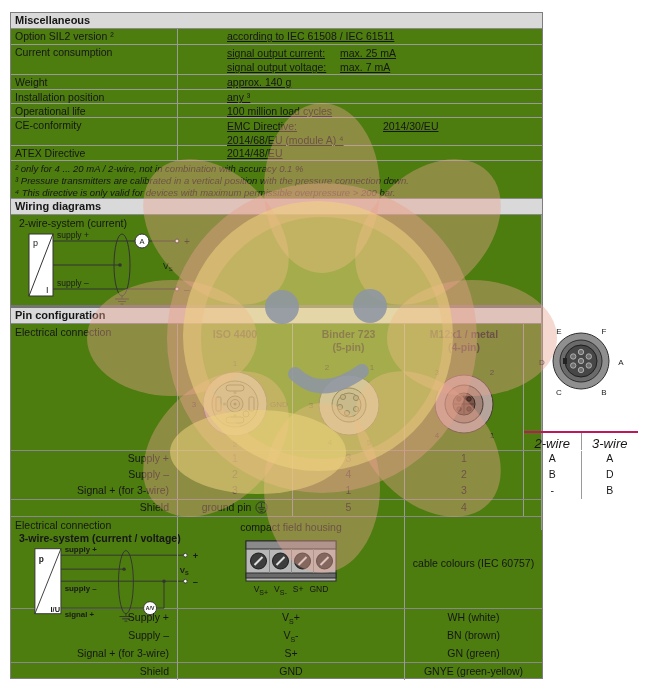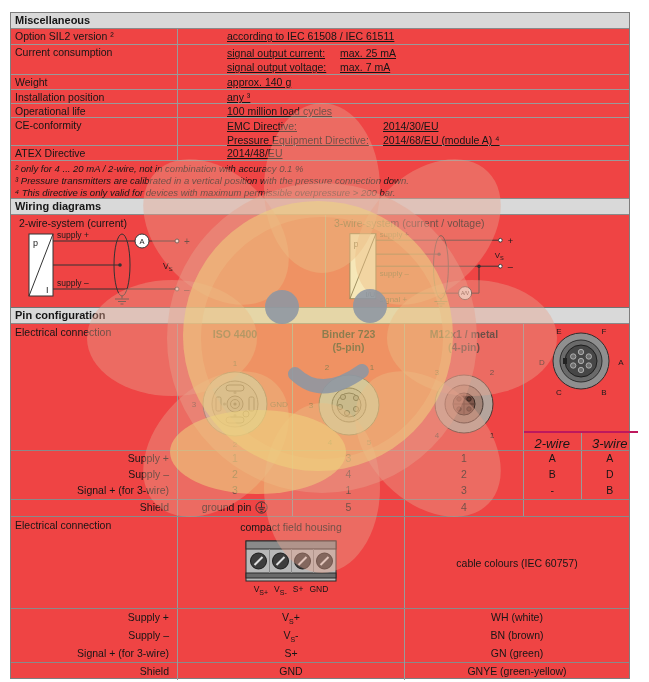--- a/index.html
+++ b/index.html
@@ -1,33 +1,33 @@
 <!DOCTYPE html>
 <html><head>
 <meta charset="utf-8">
 <style>
   * { box-sizing: border-box; margin: 0; padding: 0; }
   html,body { background:#fff; }
   body { font-family:"Liberation Sans","DejaVu Sans",sans-serif; color:#161616; }
   .page { position:relative; width:649px; height:682px; background:#fff; overflow:hidden; }
-  .frame { position:absolute; left:10px; top:12px; width:620px; height:667px;
-           border:1px solid #7e7e7e; background:#ef4444; }
+  .frame { position:absolute; left:10px; top:12px; width:533px; height:667px;
+           border:1px solid #7e7e7e; background:#4d7c0f; }
   .hdr { height:16px; background:#d9d9d9; border-bottom:1px solid #8a8a8a;
          font-weight:bold; font-size:11px; padding:1px 0 0 4px; }
   .row { display:flex; border-bottom:1px solid #9a9a9a; font-size:10.5px;gap:44px; }
   .h16{height:16px}.h30{height:30px}.h15{height:15px}.h14{height:14px}.h28{height:28px}
   .lbl { flex:0 0 167px; border-right:1px solid #9a9a9a; padding:1px 0 0 4px; }
   .val { flex:1; padding:1px 0 0 5px; line-height:13px;text-decoration:underline; }
   .pg { display:grid; grid-template-columns:113px auto; line-height:14px; }
   .pg.wide { grid-template-columns:156px auto; }
   .fnotes { height:38px; border-bottom:1px solid #8a8a8a; font-style:italic;
             font-size:9.5px; line-height:12px; padding:2px 0 0 4px; }
-  .wrow { display:flex; height:93px; border-bottom:1px solid #737373; }
+  .wrow { display:flex; height:93px; border-bottom:3px solid #737373;flex-direction:column; }
   .wcell { flex:0 0 315px; border-right:1px solid #9a9a9a; padding:2px 0 0 8px; }
-  .wcell.last { flex:1; border-right:none; }
+  .wcell.last { flex:1; border-right:none;font-weight:bold; }
   .wtitle { font-size:10.5px; height:13px; }
   svg.wd { display:block; }
   svg text { font-family:"Liberation Sans","DejaVu Sans",sans-serif; fill:#1a1a1a; }
   .phead { display:flex; height:127px; border-bottom:1px solid #8a8a8a; }
   .pc { border-right:1px solid #9a9a9a; display:flex; flex-direction:column; align-items:center; }
   .pc0 { flex:0 0 167px; align-items:flex-start; padding:2px 0 0 4px; font-size:10.5px; }
   .pc1 { flex:0 0 115px; } .pc2 { flex:0 0 112px; } .pc3 { flex:0 0 119px; }
   .pc4 { flex:0 0 114px; border-right:none; }
   .chead { height:30px; text-align:center; font-size:10.5px; line-height:13px; padding-top:4px;font-weight:bold; }
   .wirehdr { margin-top:auto; width:100%; height:19px; border-top:2px solid #be185d;
@@ -102,21 +102,20 @@
     <div class="row h14">
       <div class="lbl">Operational life</div>
       <div class="val">100 million load cycles</div>
     </div>
     <div class="row h28">
       <div class="lbl">CE-conformity</div>
       <div class="val">
         <div class="pg wide">
           <span>EMC Directive:</span>
           <span>2014/30/EU</span>
-          <span>Pressure Equipment Directive:</span>
           <span>2014/68/EU (module A) ⁴</span>
         </div>
       </div>
     </div>
     <div class="row h15">
       <div class="lbl">ATEX Directive</div>
       <div class="val">2014/48/EU</div>
     </div>
     <div class="fnotes">
       <div>² only for 4 ... 20 mA / 2-wire, not in combination with accuracy 0.1 %</div>

